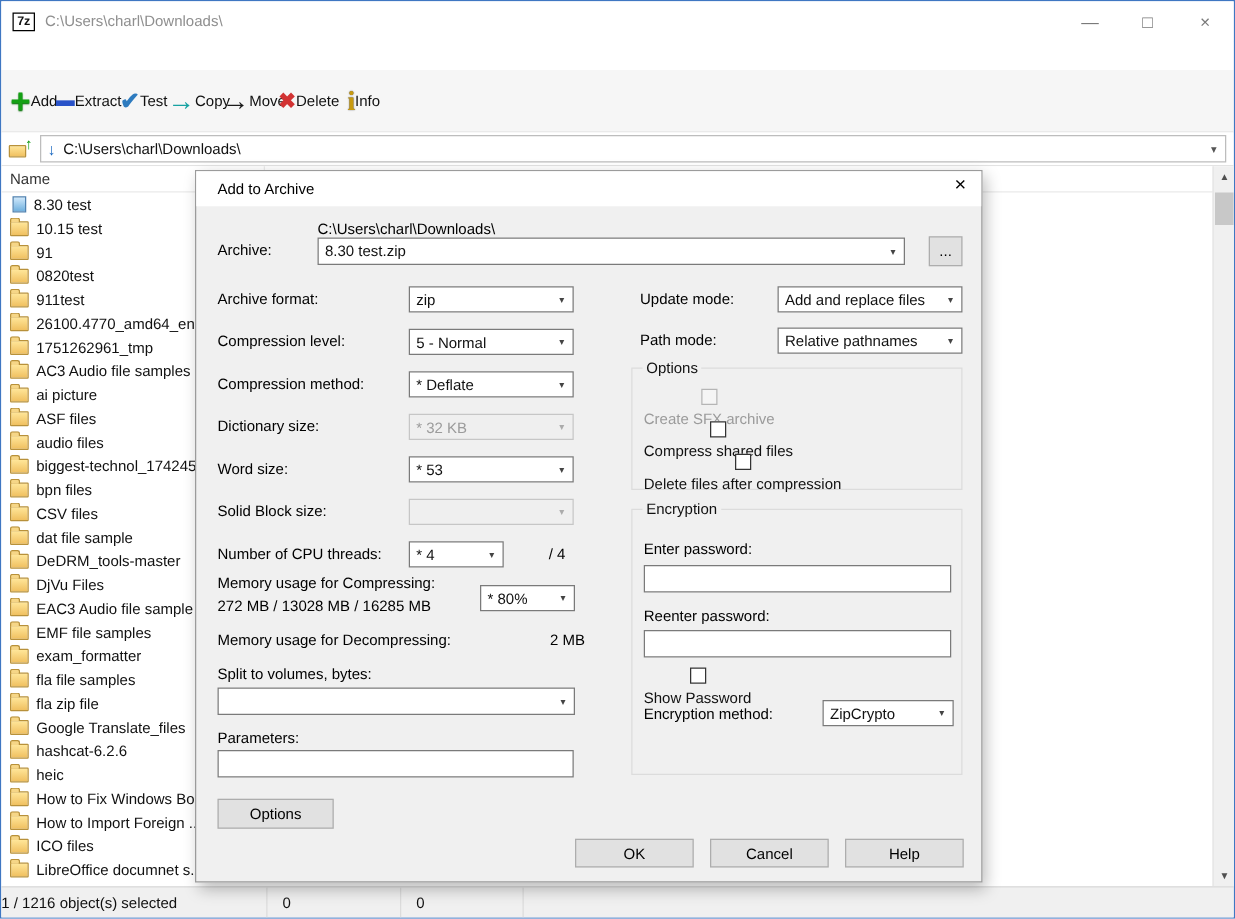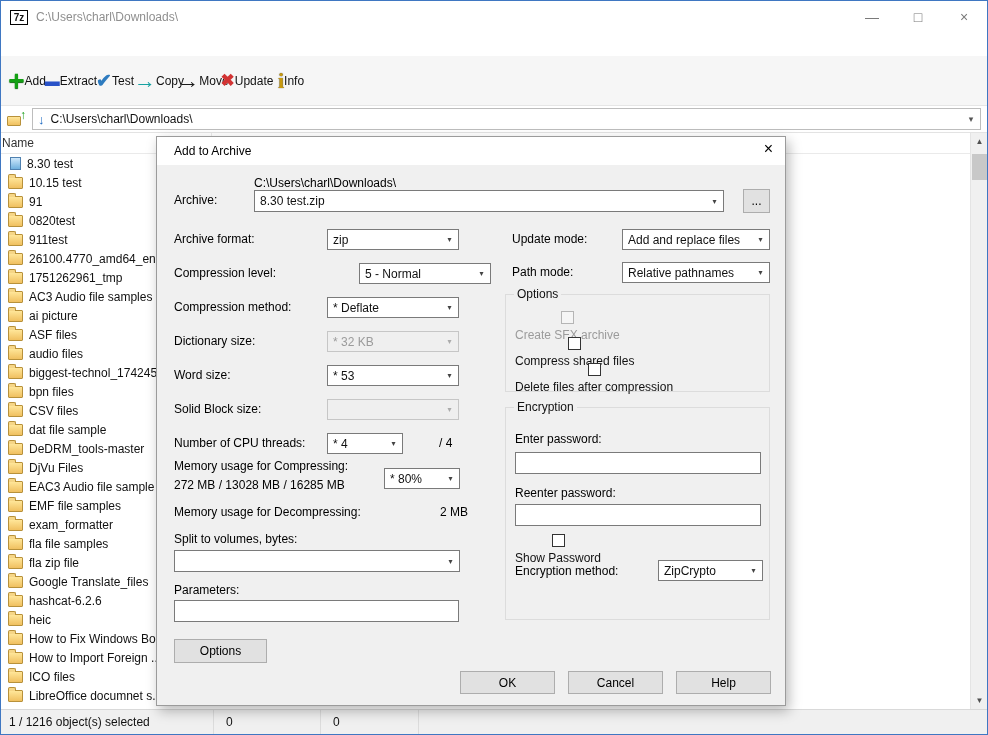--- a/index.html
+++ b/index.html
@@ -38,38 +38,38 @@
   .up-icon .fold { position:absolute; left:0; bottom:0; width:14px; height:10px; background:linear-gradient(180deg,#ffe699,#f0c060); border:1px solid #b8913a; border-radius:1px; }
   .up-icon .arrow { position:absolute; right:-1px; top:-3px; color:#119a11; font-weight:900; font-size:12px; line-height:12px; }
   .addr-combo { flex:1; height:22px; border:1px solid #bdbdbd; background:#fff; display:flex; align-items:center; gap:6px; padding-left:5px; }
   .dl-icon { color:#1565c0; font-weight:900; font-size:13px; }
   .addr-text { white-space:nowrap; }
   .addr-chevron { margin-left:auto; width:18px; text-align:center; color:#555; font-size:9px; }
 
   
   .content { position:absolute; top:132px; left:0; right:0; bottom:25px; background:#fff; }
   .list-header { height:21px; border-bottom:1px solid #eaeaea; display:flex; }
-  .col-name { width:211px; border-right:1px solid #eaeaea; padding-left:1px; display:flex; align-items:center; color:#333; }
+  .col-name { width:211px; border-right:1px solid #eaeaea; padding-left:7px; display:flex; align-items:center; color:#333; }
   .file-row { height:19px; display:flex; align-items:center; gap:6px; padding-left:7px; }
   .row-icon { flex:0 0 auto; position:relative; width:15px; height:12px; }
   .row-icon.ic-folder { background:linear-gradient(180deg,#ffe699,#f0c060); border:1px solid #b8913a; border-radius:1px; }
   .row-icon.ic-folder::before { content:""; position:absolute; left:-1px; top:-4px; width:6px; height:3px; background:#f6d687; border:1px solid #b8913a; border-bottom:0; border-radius:2px 2px 0 0; }
   .row-icon.ic-file { width:11px; height:13px; margin-left:2px; background:linear-gradient(180deg,#cfe8fb,#6fb0de); border:1px solid #4f81b0; }
   .file-label { white-space:nowrap; }
 
   
   .scrollbar { position:absolute; top:0; right:0; bottom:0; width:17px; background:#f0f0f0; border-left:1px solid #e4e4e4; }
   .sb-arrow { position:absolute; left:0; width:17px; height:17px; display:flex; align-items:center; justify-content:center; font-size:8px; color:#505050; }
   .sb-up { top:0; }
   .sb-down { bottom:0; }
   .sb-thumb { position:absolute; left:1px; top:21px; width:15px; height:26px; background:#c8c8c8; }
 
   
   .statusbar { position:absolute; left:0; right:0; bottom:0; height:25px; background:#f0f0f0; border-top:1px solid #d9d9d9; display:flex; }
-  .status-cell { display:flex; align-items:center; border-right:1px solid #dcdcdc; padding-left:8px; white-space:nowrap; }
+  .status-cell { display:flex; align-items:center; border-right:1px solid #dcdcdc; white-space:nowrap; }
   .sc1 { flex:0 0 213px; }
   .sc2 { flex:0 0 107px; padding-left:12px; }
   .sc3 { flex:0 0 98px; padding-left:12px; }
   .sc4 { flex:1; border-right:none; }
 
   
   .dialog { position:absolute; left:155px; top:135px; width:630px; height:570px; background:#f0f0f0; border:1px solid #9b9b9b; box-shadow:3px 5px 12px rgba(0,0,0,.28); z-index:10; }
   .dlg-title-text { position:absolute; left:17px; top:7px; color:#a3a3a3; }
   .dlg-close { position:absolute; right:12px; top:4px; color:#8a8a8a; font-size:16px; line-height:16px; }
   .dlg-titlebg { position:absolute; left:0; top:0; right:0; height:28px; background:#fff; }
@@ -130,21 +130,21 @@
       <div class="tool-btn">
         <span class="tool-icon ic-copy"></span>
         <span class="tool-label">Copy</span>
       </div>
       <div class="tool-btn">
         <span class="tool-icon ic-move"></span>
         <span class="tool-label">Move</span>
       </div>
       <div class="tool-btn">
         <span class="tool-icon ic-delete"></span>
-        <span class="tool-label">Update</span>
+        <span class="tool-label">Delete</span>
       </div>
       <div class="tool-btn">
         <span class="tool-icon ic-info"></span>
         <span class="tool-label">Info</span>
       </div>
     </div>
 
   <div class="addressbar">
     <div class="up-icon">
       <span class="fold"></span>
@@ -306,21 +306,21 @@
     </div>
     <button class="btn" style="left:586px; top:52px; width:27px; height:24px;">...</button>
 
     <div class="lbl" style="left:17px; top:95px;">Archive format:</div>
     <div class="combo" style="left:170px; top:92px; width:132px;">
       <span class="cv">zip</span>
         <span class="ca">▾</span>
     </div>
 
     <div class="lbl" style="left:17px; top:129px;">Compression level:</div>
-    <div class="combo" style="left:170px; top:126px; width:132px;margin-left:32px;">
+    <div class="combo" style="left:170px; top:126px; width:132px;">
       <span class="cv">5 - Normal</span>
         <span class="ca">▾</span>
     </div>
 
     <div class="lbl" style="left:17px; top:163px;">Compression method:</div>
     <div class="combo" style="left:170px; top:160px; width:132px;">
       <span class="cv">* Deflate</span>
         <span class="ca">▾</span>
     </div>
 

